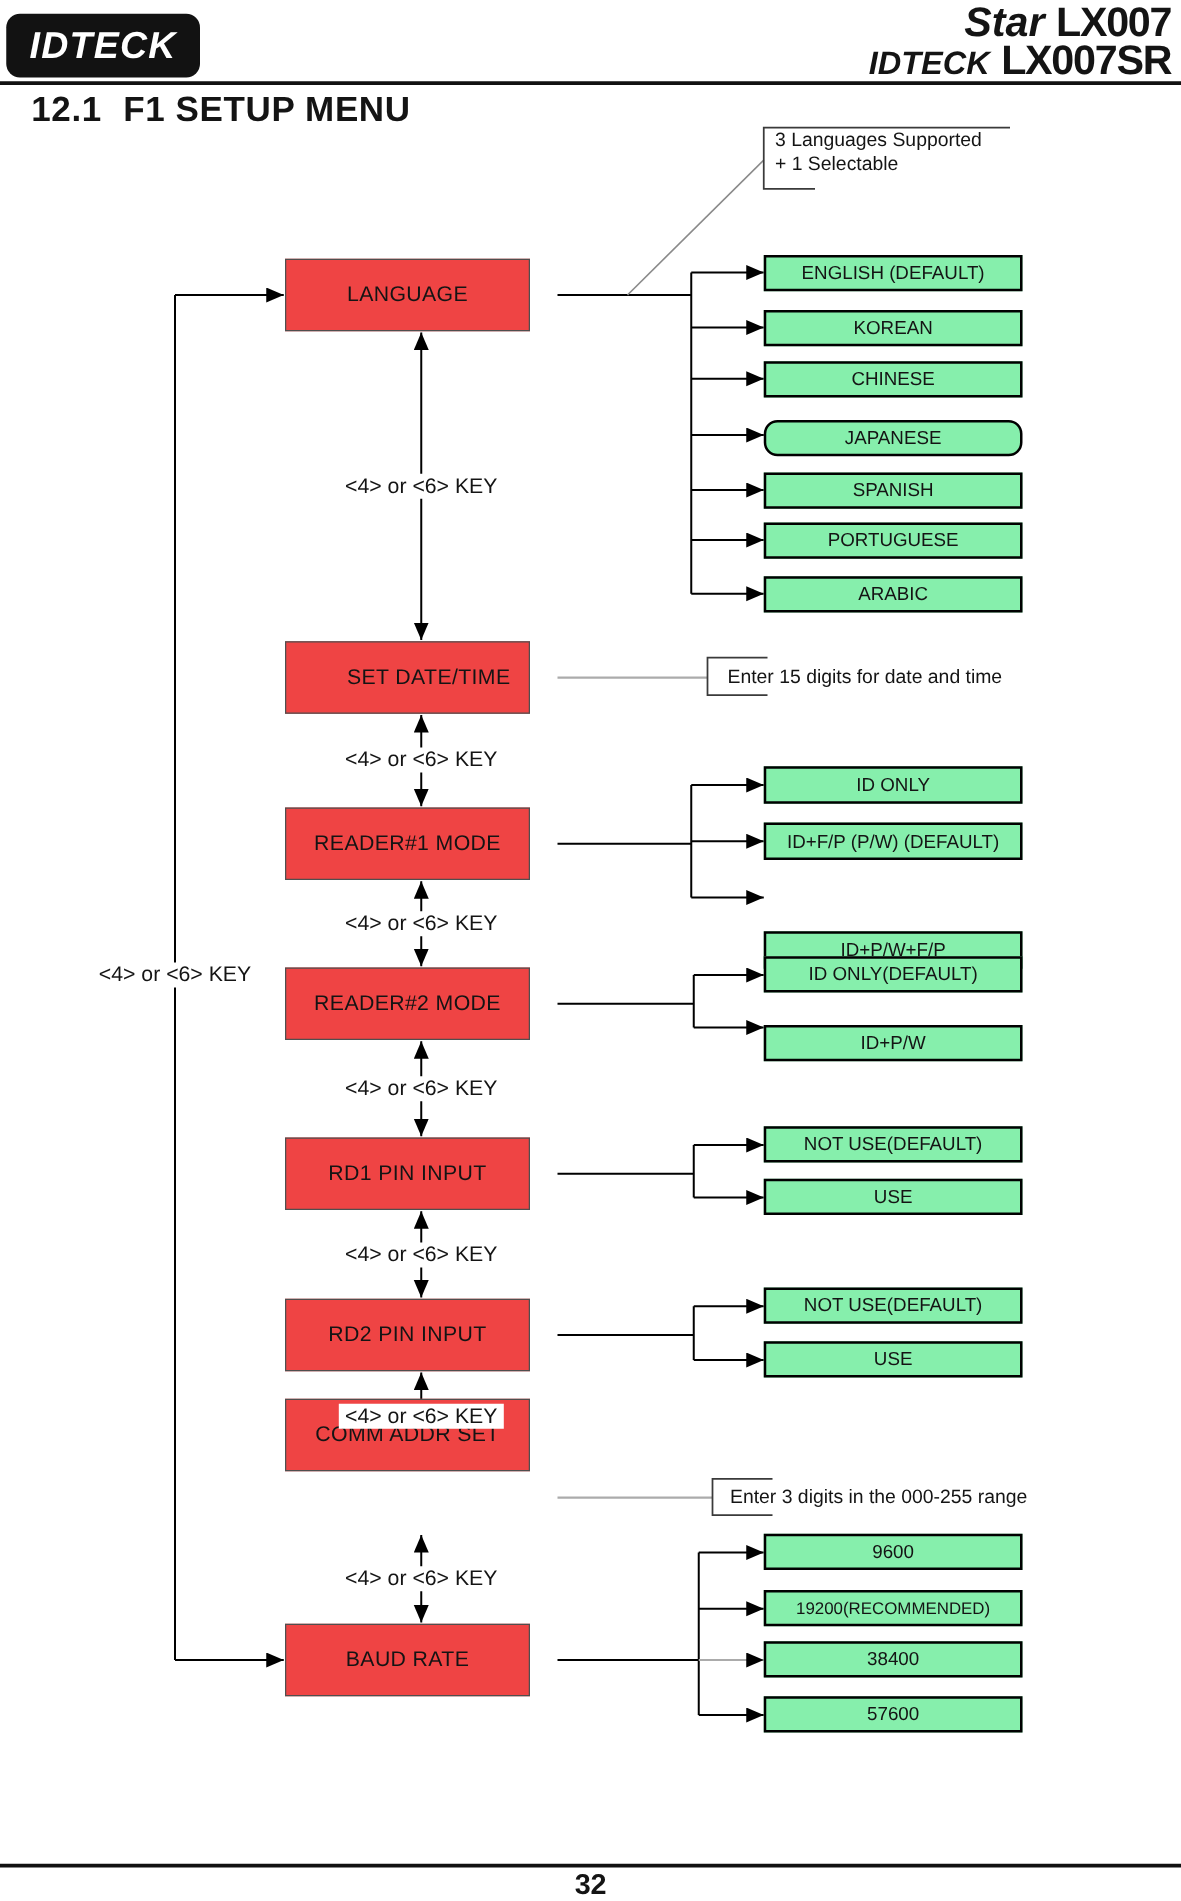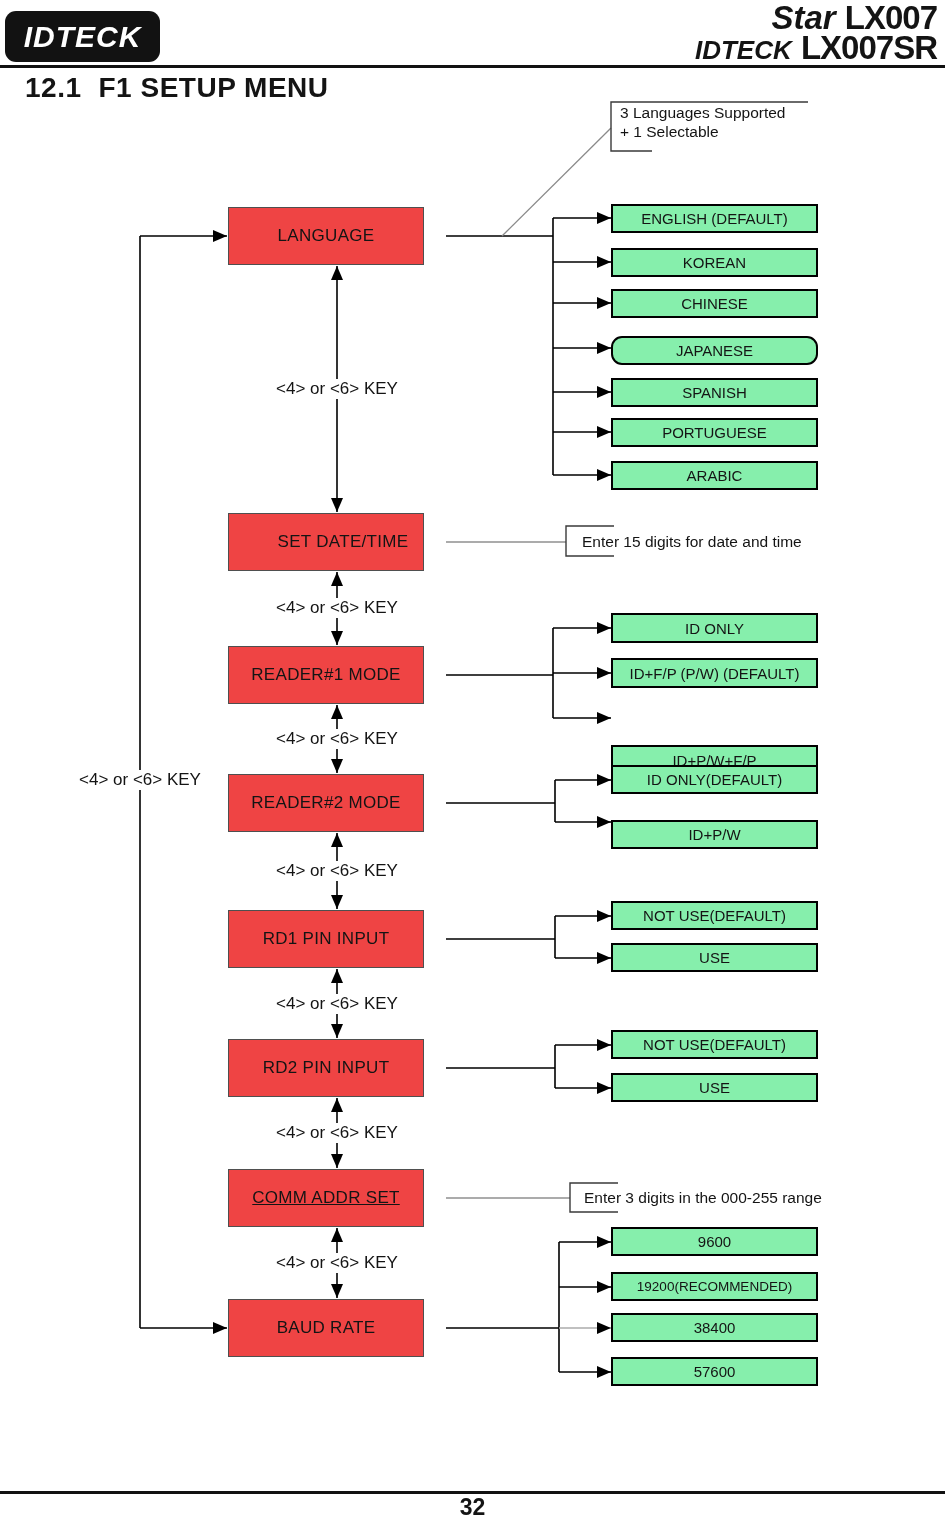--- a/index.html
+++ b/index.html
@@ -139,21 +139,21 @@
 </div>
 <div class="abs callout-text" style="left:582px;top:533px;">Enter 15 digits for date and time</div>
 <div class="abs callout-text" style="left:584px;top:1189px;">Enter 3 digits in the 000-255 range</div>
 
 <div class="abs node" style="top:207px;">LANGUAGE</div>
 <div class="abs node" style="top:513px;padding-left:34px;">SET DATE/TIME</div>
 <div class="abs node" style="top:646px;">READER#1 MODE</div>
 <div class="abs node" style="top:774px;">READER#2 MODE</div>
 <div class="abs node" style="top:910px;">RD1 PIN INPUT</div>
 <div class="abs node" style="top:1039px;">RD2 PIN INPUT</div>
-<div class="abs node" style="top:1169px;text-decoration:underline;">COMM ADDR SET</div>
+<div class="abs node" style="top:1119px;">COMM ADDR SET</div>
 <div class="abs node" style="top:1299px;">BAUD RATE</div>
 
 <div class="abs opt" style="top:204px;">ENGLISH (DEFAULT)</div>
 <div class="abs opt" style="top:248px;">KOREAN</div>
 <div class="abs opt" style="top:289px;">CHINESE</div>
 <div class="abs opt" style="top:336px;border-radius:11px;">JAPANESE</div>
 <div class="abs opt" style="top:378px;">SPANISH</div>
 <div class="abs opt" style="top:418px;">PORTUGUESE</div>
 <div class="abs opt" style="top:461px;">ARABIC</div>
 

